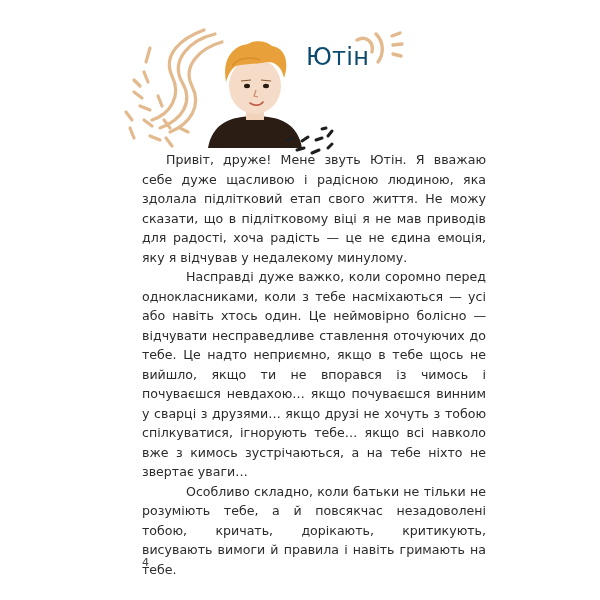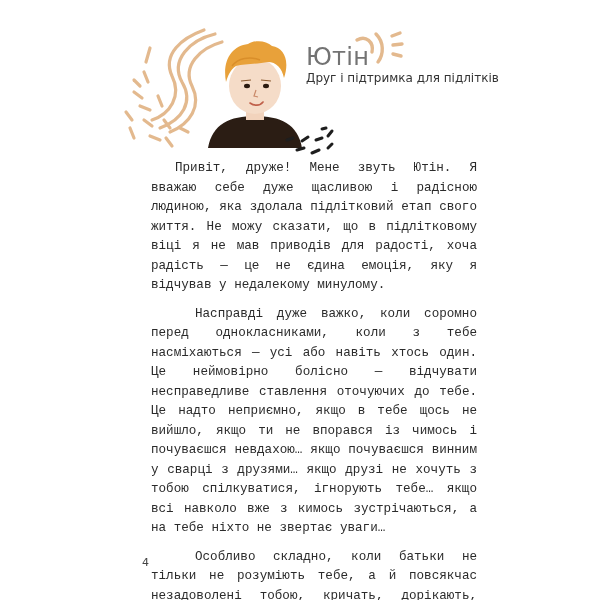--- a/index.html
+++ b/index.html
@@ -3,27 +3,27 @@
   <meta charset="utf-8">
   <style>
     html, body { margin: 0; padding: 0; }
     body {
       width: 600px; height: 600px; background: #ffffff; position: relative; overflow: hidden;
       font-family: "DejaVu Sans", "Liberation Sans", sans-serif; color: #2a2a2a;
     }
     .page { position: absolute; left: 0; top: 0; width: 600px; height: 600px; background: #fff; }
     .art { position: absolute; left: 120px; top: 20px; width: 320px; height: 140px; }
     .profile { position: absolute; left: 306px; top: 43px; }
-    .name { font-size: 24px; line-height: 28px; color: #737373; font-weight: 400; letter-spacing: 0.2px; }
+    .name { font-size: 24px; line-height: 28px; color: #0c4a6e; font-weight: 400; letter-spacing: 0.2px; }
     .meta { font-size: 12px; line-height: 15.5px; color: #333; }
     .body-text {
       position: absolute; left: 142px; top: 150px; width: 344px;
       font-size: 12.6px; line-height: 19.5px; color: #2b2b2b; text-align: justify;
     }
-    .body-text p { margin: 9px; text-indent: 24px; font-family: Liberation Mono, monospace; }
+    .body-text p { margin: 0; text-indent: 24px; }
     .body-text p.wide-indent { text-indent: 44px; }
     .page-number { position: absolute; left: 142px; top: 556px; font-size: 11px; color: #444; }
   </style>
 </head>
 <body>
 
 <div class="page">
 
   <svg class="art" viewBox="0 0 320 140" width="320" height="140">
 
@@ -74,21 +74,20 @@
       <path d="M237 20 C246 15, 254 22, 252 32"></path>
       <path d="M256 14 C264 22, 264 34, 258 42"></path>
       <path d="M272 16 L280 13"></path>
       <path d="M273 25 L282 24"></path>
       <path d="M273 34 L281 36"></path>
     </g>
   </svg>
 
   <div class="profile">
     <div class="name">Ютін</div>
-    <div class="meta">Друг і підтримка для підлітків</div>
   </div>
 
   <div class="body-text">
     <p>Привіт, друже! Мене звуть Ютін. Я вважаю себе дуже щасливою і радісною людиною, яка здолала підлітковий етап свого життя. Не можу сказати, що в підлітковому віці я не мав приводів для радості, хоча радість — це не єдина емоція, яку я відчував у недалекому минулому.</p>
     <p class="wide-indent">Насправді дуже важко, коли соромно перед однокласниками, коли з тебе насміхаються — усі або навіть хтось один. Це неймовірно болісно — відчувати несправедливе ставлення оточуючих до тебе. Це надто неприємно, якщо в тебе щось не вийшло, якщо ти не впорався із чимось і почуваєшся невдахою… якщо почуваєшся винним у сварці з друзями… якщо друзі не хочуть з тобою спілкуватися, ігнорують тебе… якщо всі навколо вже з кимось зустрічаються, а на тебе ніхто не звертає уваги…</p>
     <p class="wide-indent">Особливо складно, коли батьки не тільки не розуміють тебе, а й повсякчас незадоволені тобою, кричать, дорікають, критикують, висувають вимоги й правила і навіть гримають на тебе.</p>
 
   </div>
 
   <div class="page-number">4</div>

